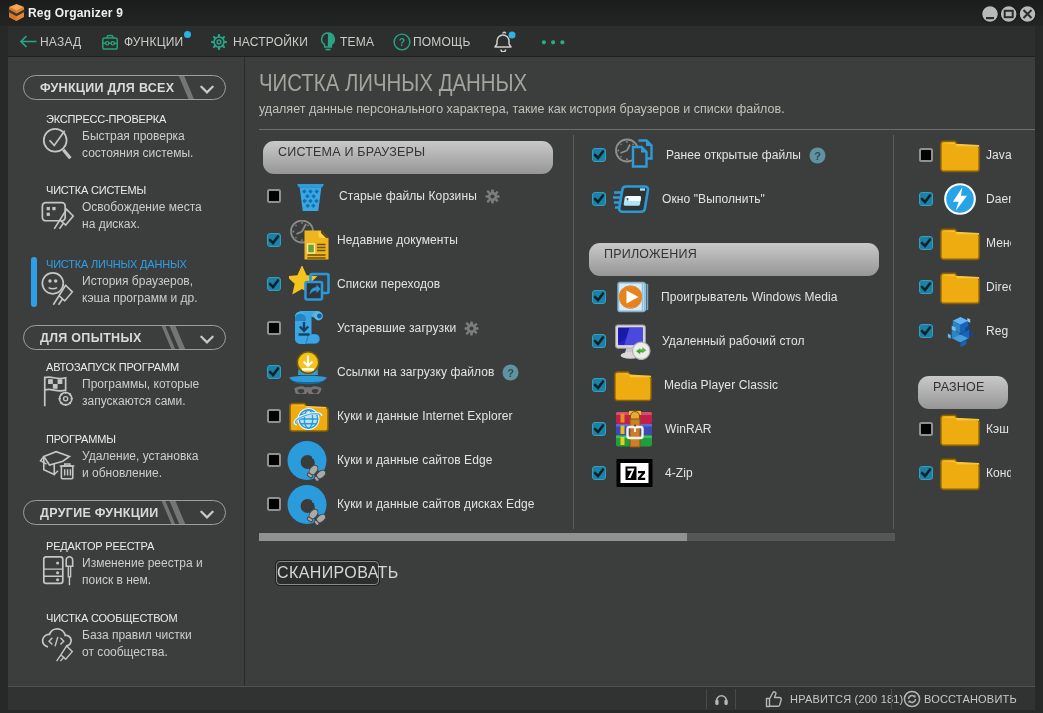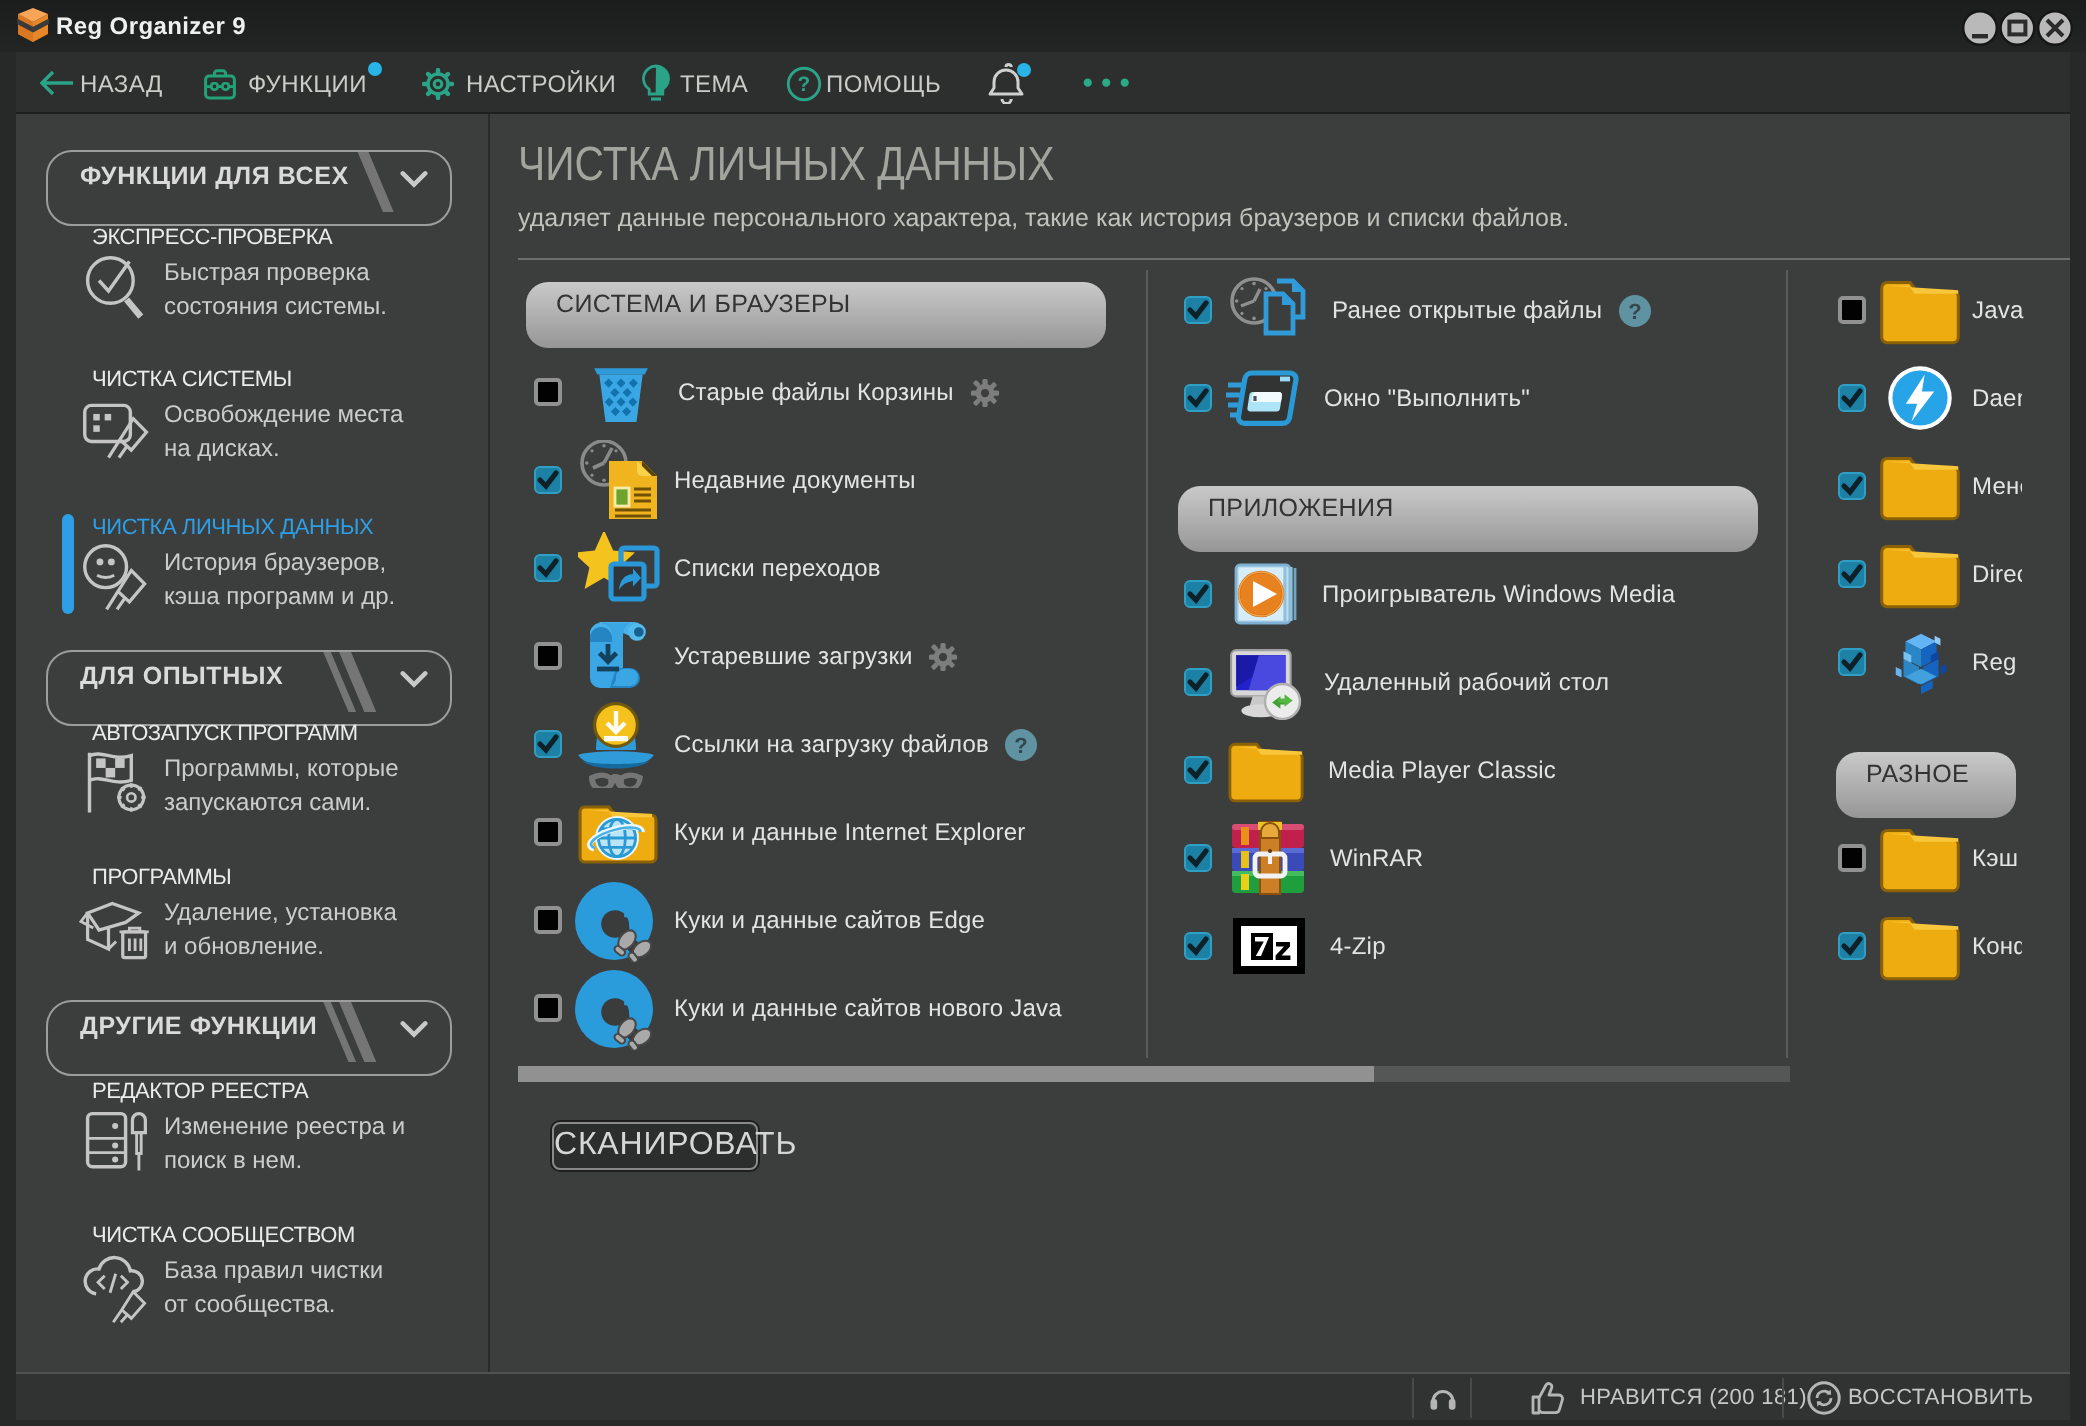--- a/index.html
+++ b/index.html
@@ -13,21 +13,21 @@
 #apptitle { left:28px; top:6px; font-size:12px; font-weight:bold; color:#efefef; letter-spacing:0.2px; }
 
 
 #toolbar { left:8px; top:26px; width:1027px; height:31px; background:#2d2f2e; border-bottom:1px solid #1f1f1f; }
 .tbitem { position:absolute; top:0; height:31px; display:flex; align-items:center; color:#cbcbc7; font-size:12px; letter-spacing:0.2px; }
 .tbitem svg { margin-right:6px; }
 
 
 #mainarea { left:8px; top:57px; width:1027px; height:629px; background:#3c3e3d; overflow:hidden; }
 #sidebar { left:0; top:0; width:237px; height:629px; border-right:1px solid #2a2a2a; }
-.pill { position:absolute; left:15px; width:203px; height:38px; border:1px solid #9d9d9d; border-radius:13px; color:#dadada; font-size:12.5px; font-weight:bold; line-height:25px; padding-left:16px; letter-spacing:0.3px; overflow:hidden; }
+.pill { position:absolute; left:15px; width:203px; height:25px; border:1px solid #9d9d9d; border-radius:13px; color:#dadada; font-size:12.5px; font-weight:bold; line-height:25px; padding-left:16px; letter-spacing:0.3px; overflow:hidden; }
 .pill .stripes { position:absolute; right:30px; top:-4px; width:40px; height:34px; }
 .pill .chev { position:absolute; right:11px; top:9px; width:14px; height:9px; }
 .sbitem { position:absolute; left:38px; width:195px; }
 .sbitem .t { font-size:11px; font-weight:normal; color:#ebebeb; letter-spacing:-0.2px; }
 .sbitem .t.sel { color:#2e9fe6; }
 .sbitem .drow { display:flex; margin-top:1px; }
 .sbitem .icon { width:40px; height:38px; flex:0 0 40px; margin-left:-7px; margin-right:3px; }
 .sbitem .d { font-size:12px; color:#cccccc; line-height:17px; padding-top:2px; }
 #selbar { left:23px; top:200px; width:6px; height:50px; background:#2e9fe6; border-radius:3px; }
 
@@ -560,21 +560,21 @@
         </div>
       <div class="lbl" style="margin-left:9px;">Куки и данные сайтов Edge</div>
     </div>
     <div class="row" style="left:21px; top:425px;">
       <div class="cb off"></div>
       <div class="icwrap" style="width:41px; margin-left:6px;">
           <svg width="41" height="41">
             <use href="#sym-edge"></use>
           </svg>
         </div>
-      <div class="lbl" style="margin-left:9px;">Куки и данные сайтов нового Java</div>
+      <div class="lbl" style="margin-left:9px;">Куки и данные сайтов дисках Edge</div>
     </div>
 
     <div class="row" style="left:346px; top:76px;">
       <div class="cb on">
           <svg width="12" height="12" viewBox="0 0 12 12" style="margin:0 0 1px 0;">
             <path d="M2 6 L5 9 L10 2.5" stroke="#0d2129" stroke-width="2.6" fill="none" stroke-linecap="round"></path>
           </svg>
         </div>
       <div class="icwrap" style="width:40px; margin-left:9px;">
           <svg width="40" height="34">

